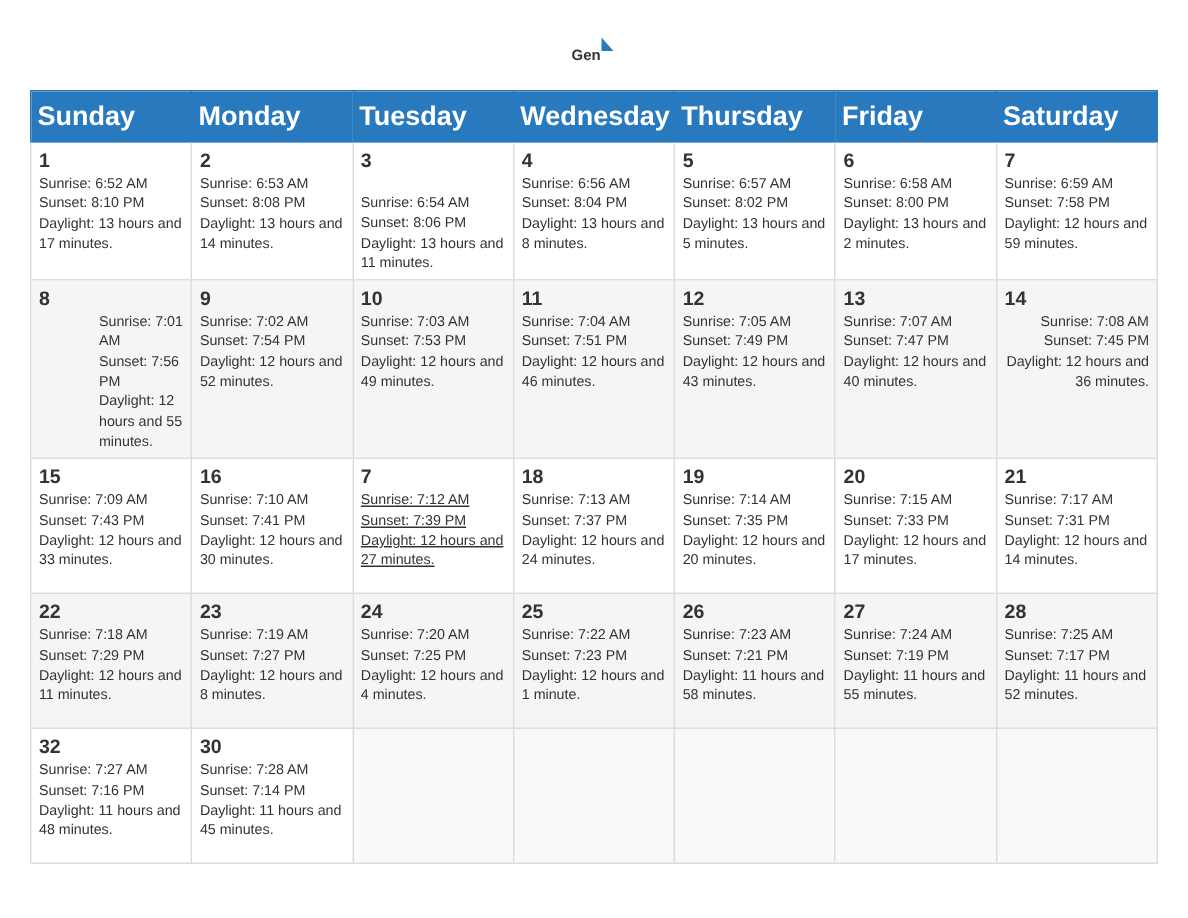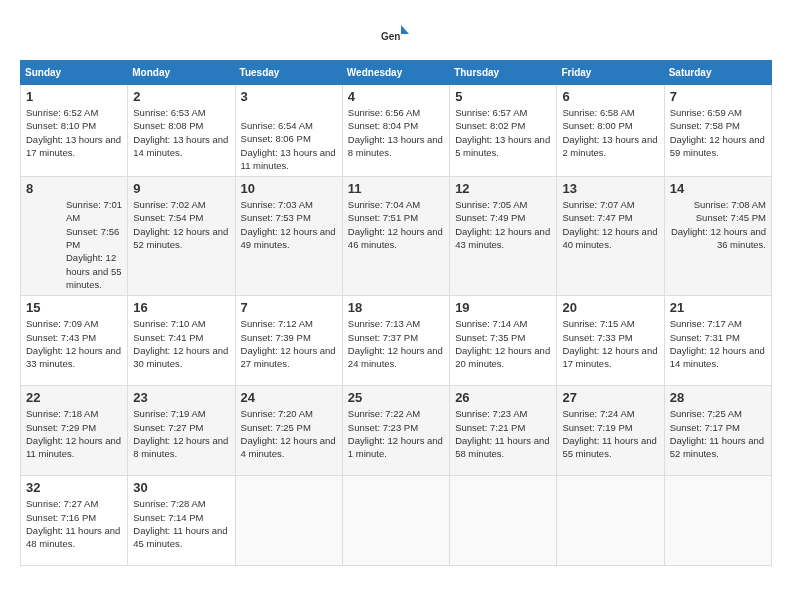--- a/index.html
+++ b/index.html
@@ -40,21 +40,21 @@
       color: #555;
     }
     table {
       width: 100%;
       border-collapse: collapse;
       table-layout: fixed;
     }
     th {
       background-color: #2979be;
       color: #fff;
-      font-size: 10px;
+      font-size: 18px;
       font-weight: bold;
       padding: 6px 4px;
       text-align: left;
       border: 1px solid #2979be;
     }
     td {
       vertical-align: top;
       padding: 4px 5px;
       font-size: 10px;
       color: #333;
@@ -208,21 +208,21 @@
 Daylight: 12 hours and 33 minutes.</div>
         </td>
         <td>
           <span class="day-num">16</span>
           <div class="cell-text" style="white-space: pre-line;">Sunrise: 7:10 AM
 Sunset: 7:41 PM
 Daylight: 12 hours and 30 minutes.</div>
         </td>
         <td>
           <span class="day-num">7</span>
-          <div class="cell-text" style="white-space: pre-line;">Sunrise: 7:12 AM
+          <div class="cell-text" style="white-space: pre-line; text-decoration: underline;">Sunrise: 7:12 AM
 Sunset: 7:39 PM
 Daylight: 12 hours and 27 minutes.</div>
         </td>
         <td>
           <span class="day-num">18</span>
           <div class="cell-text" style="white-space: pre-line;">Sunrise: 7:13 AM
 Sunset: 7:37 PM
 Daylight: 12 hours and 24 minutes.</div>
         </td>
         <td>

